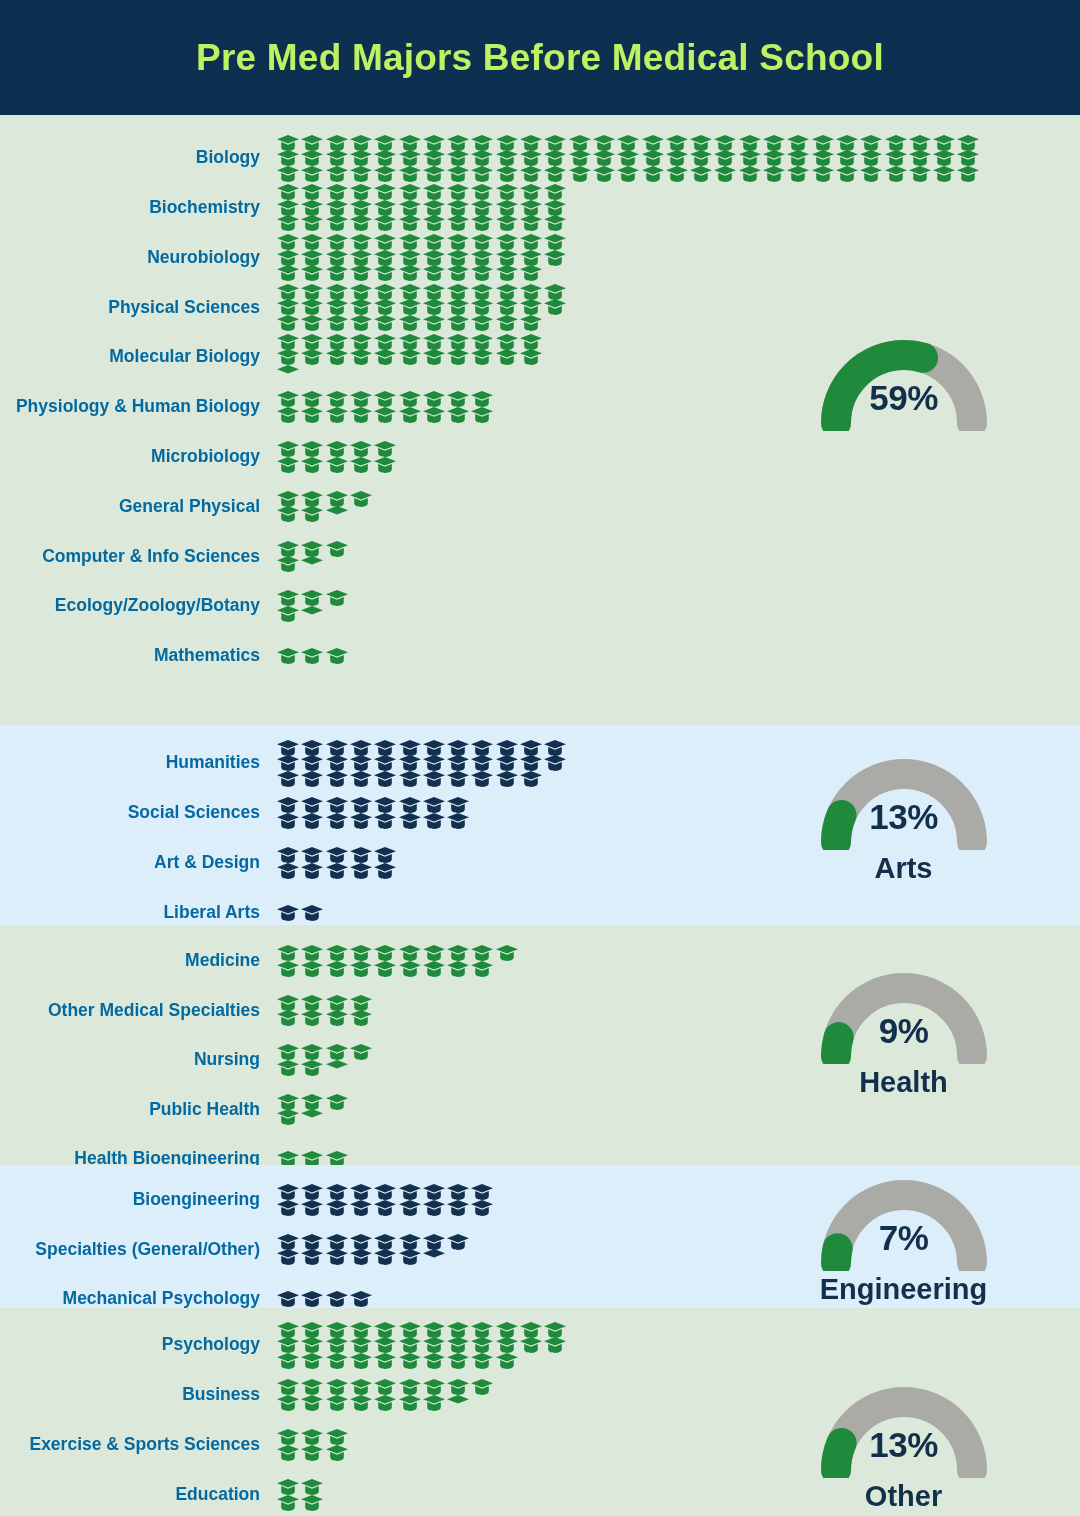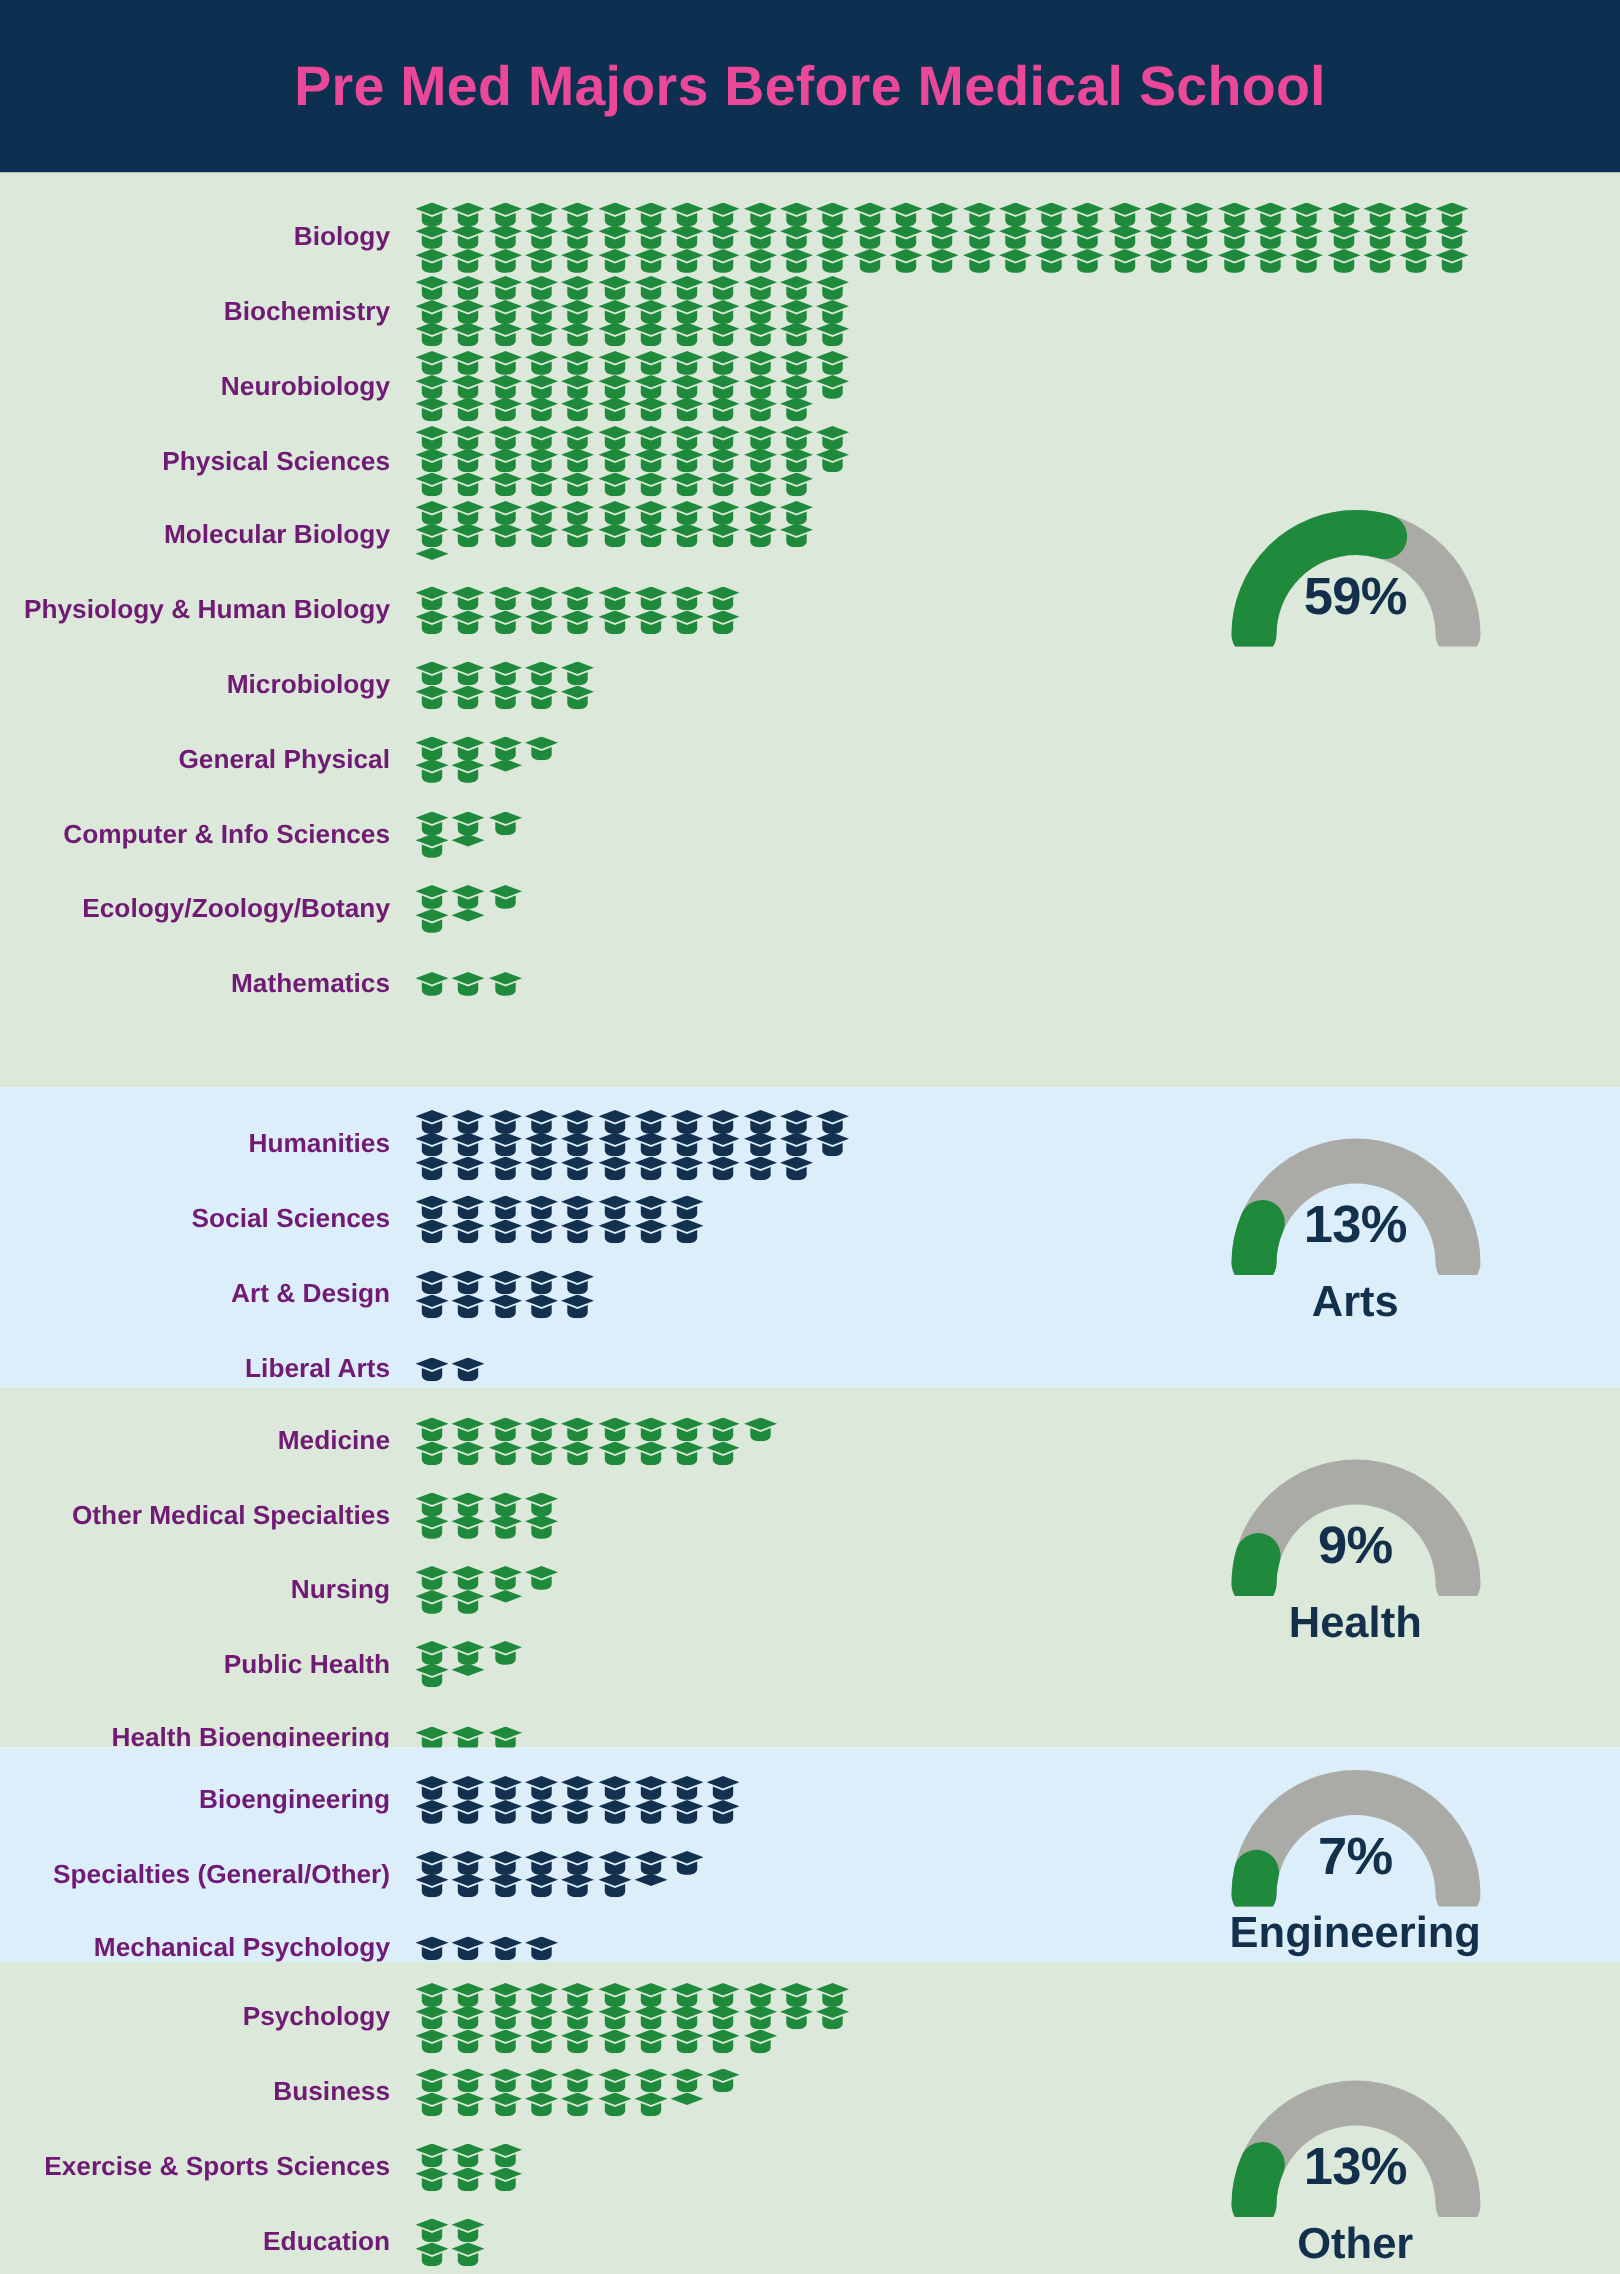--- a/index.html
+++ b/index.html
@@ -22,21 +22,21 @@
     position: absolute;
     left: 0; top: 0;
     width: 1080px;
     height: 115px;
     background: #0d3050;
     display: flex;
     align-items: center;
     justify-content: center;
   }
   .header-title {
-    color: #ec4899;
+    color: #bef264;
     font-size: 37px;
     font-weight: bold;
     letter-spacing: 0.2px;
     text-align: center;
   }
 
   
   .section {
     position: absolute;
     left: 0;
@@ -57,21 +57,21 @@
     display: flex;
     align-items: center;
     width: 790px;
   }
   .row-label {
     width: 277px;
     text-align: right;
     padding-right: 17px;
     font-size: 17.5px;
     font-weight: bold;
-    color: #701a75;
+    color: #0369a1;
     line-height: 1.1;
     white-space: nowrap;
     flex: 0 0 auto;
   }
   .row-icons {
     position: relative;
     flex: 1 1 auto;
     height: 100%;
   }
   .cap {

